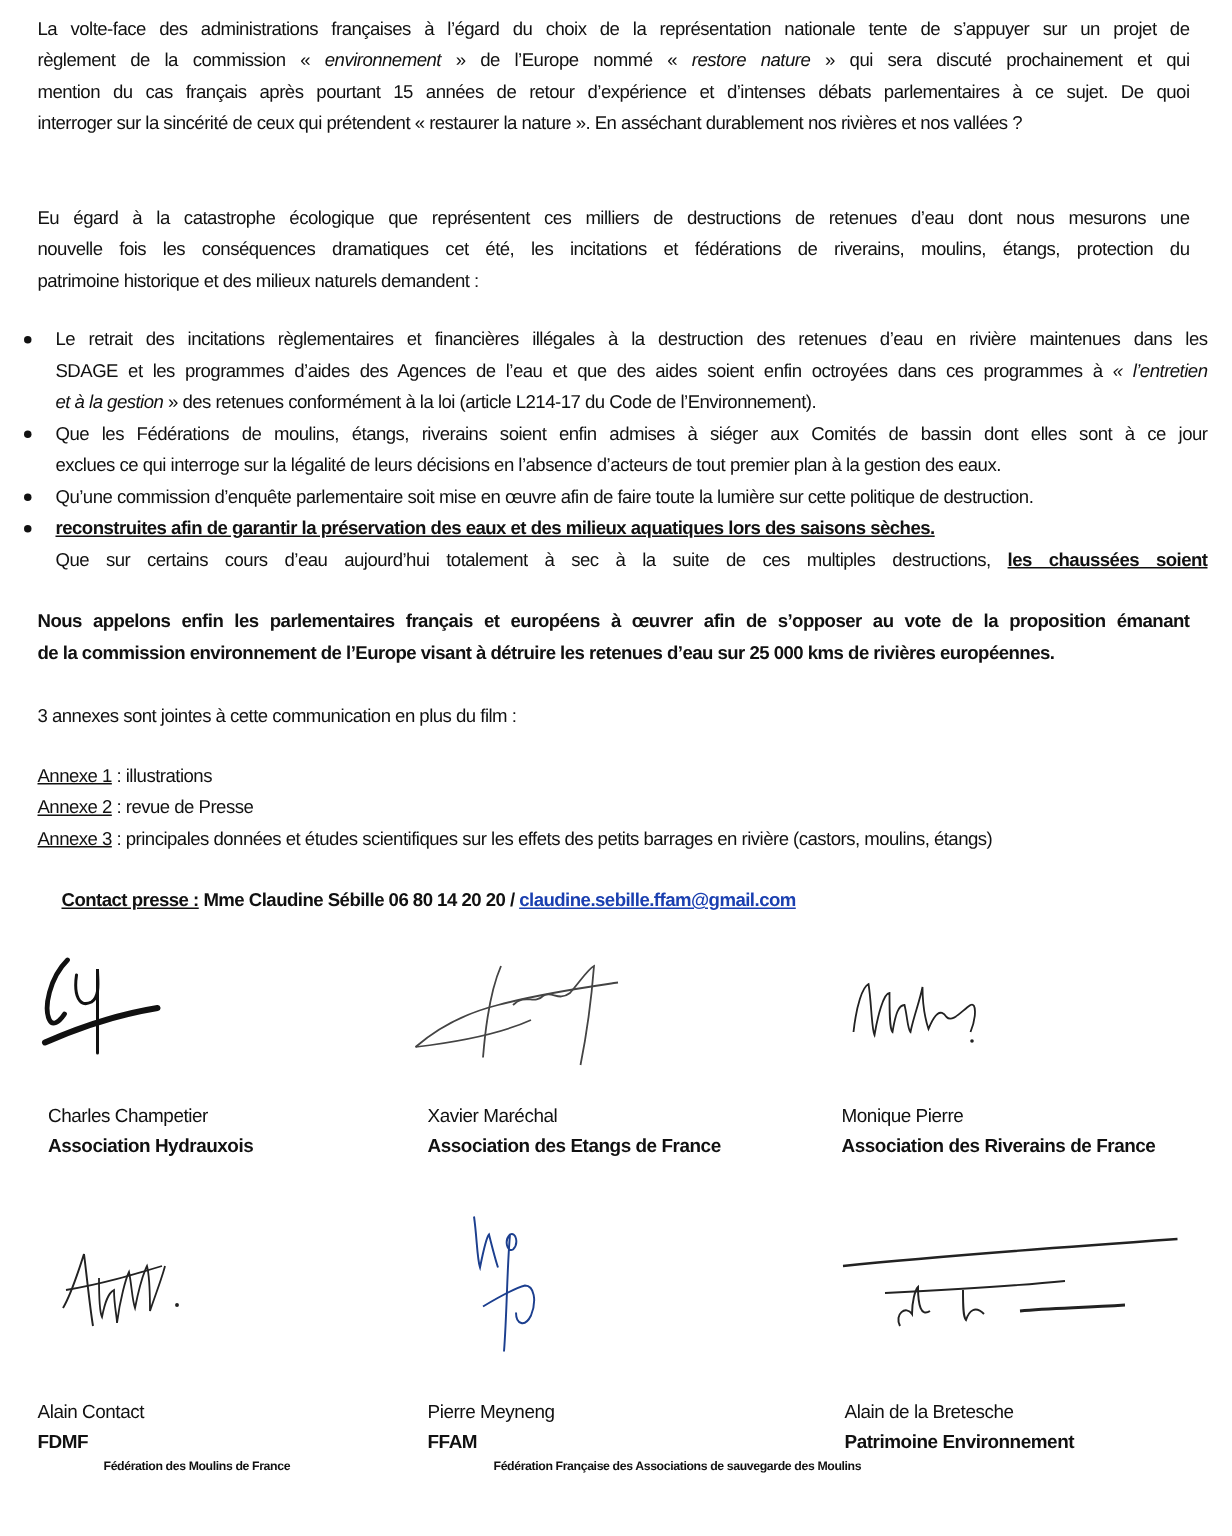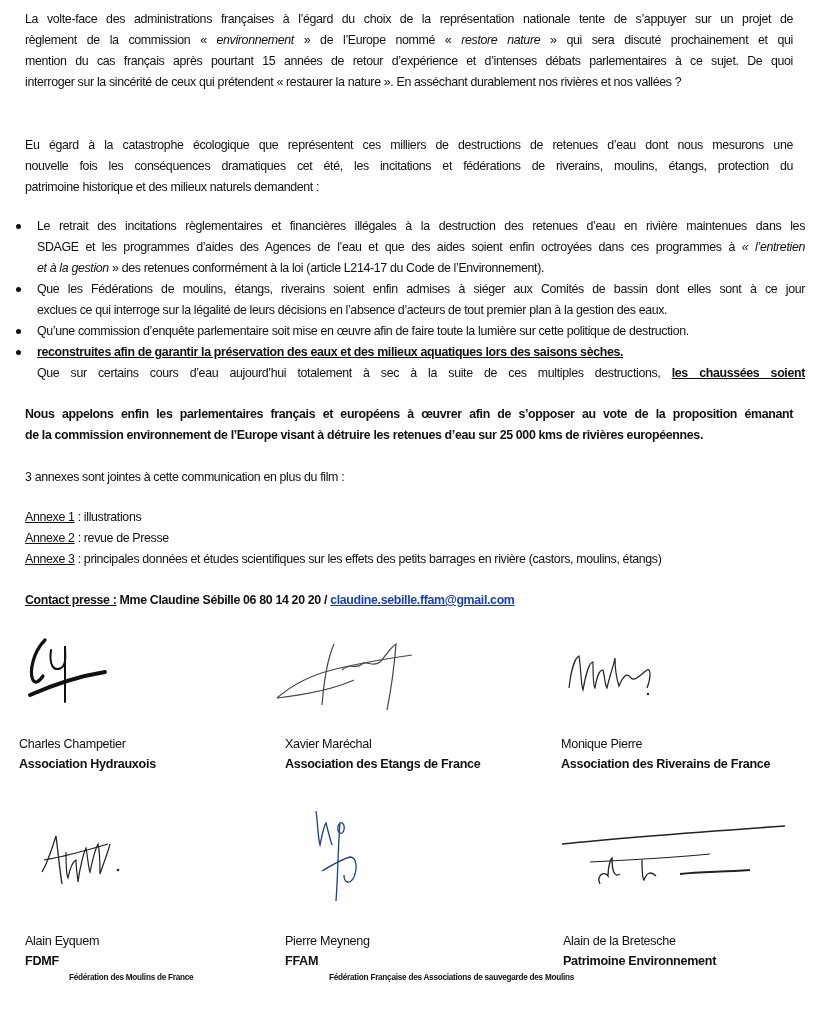--- a/index.html
+++ b/index.html
@@ -94,21 +94,21 @@
   <div class="para" style="top:467px;">
     <span class="line">3 annexes sont jointes à cette communication en plus du film :</span>
   </div>
 
   <div class="para" style="top:507px;">
     <span class="line"><span class="u">Annexe 1</span><span> : </span><span>illustrations</span></span>
     <span class="line"><span class="u">Annexe 2</span><span> : </span><span>revue de Presse</span></span>
     <span class="line"><span class="u">Annexe 3</span><span> : </span><span>principales données et études scientifiques sur les effets des petits barrages en rivière (castors, moulins, étangs)</span></span>
   </div>
 
-  <div class="para b" style="top:590px;">
+  <div class="para b" style="top:590px;margin-left:16px;">
     <span class="line"><span class="u">Contact presse :</span><span> Mme Claudine Sébille 06 80 14 20 20 / </span><a class="link" href="#">claudine.sebille.ffam@gmail.com</a></span>
   </div>
 
   <svg class="sig-img" style="left:25px; top:632px;" width="90" height="80" viewBox="0 0 90 80">
     <path d="M20 8 C 8 20, 4 40, 8 48 C 10 52, 14 50, 18 44" fill="none" stroke="#111" stroke-width="3.2" stroke-linecap="round"></path>
     <path d="M26 18 C 24 32, 28 40, 36 36 C 42 32, 40 22, 40 14 C 40 30, 40 50, 40 70" fill="none" stroke="#111" stroke-width="2" stroke-linecap="round"></path>
     <path d="M5 63 C 30 52, 55 44, 80 40" fill="none" stroke="#111" stroke-width="4" stroke-linecap="round"></path>
   </svg>
 
   <svg class="sig-img" style="left:272px; top:640px;" width="150" height="75" viewBox="0 0 150 75">
@@ -116,21 +116,21 @@
     <path d="M5 58 C 30 55, 60 50, 82 40" fill="none" stroke="#444" stroke-width="1.1"></path>
     <path d="M62 4 C 55 20, 52 40, 50 65" fill="none" stroke="#444" stroke-width="1.2"></path>
     <path d="M70 30 C 78 22, 84 30, 90 24 C 96 20, 100 28, 108 22 C 115 14, 120 6, 124 4 C 122 30, 118 55, 115 70" fill="none" stroke="#444" stroke-width="1.2"></path>
   </svg>
 
   <svg class="sig-img" style="left:565px; top:648px;" width="100" height="60" viewBox="0 0 100 60">
     <path d="M4 40 C 6 22, 10 10, 14 8 C 16 20, 16 38, 18 42 C 20 30, 24 14, 28 14 C 28 26, 28 38, 30 40 C 32 28, 34 22, 38 22 C 40 30, 40 38, 42 40 C 44 30, 48 20, 50 10 C 50 22, 52 32, 54 38 C 58 28, 62 24, 66 30 C 70 34, 76 26, 82 22 C 86 20, 86 30, 82 40" fill="none" stroke="#222" stroke-width="1.2"></path>
     <circle cx="83" cy="46" r="1.2" fill="#222"></circle>
   </svg>
 
-  <div class="sig-block" style="left:19px; top:734px;">
+  <div class="sig-block" style="left:32px; top:734px;">
     <div class="sig-name">Charles Champetier</div>
     <div class="sig-org">Association Hydrauxois</div>
   </div>
   <div class="sig-block" style="left:285px; top:734px;">
     <div class="sig-name">Xavier Maréchal</div>
     <div class="sig-org">Association des Etangs de France</div>
   </div>
   <div class="sig-block" style="left:561px; top:734px;">
     <div class="sig-name">Monique Pierre</div>
     <div class="sig-org">Association des Riverains de France</div>
@@ -151,21 +151,21 @@
 
   <svg class="sig-img" style="left:560px; top:818px;" width="230" height="80" viewBox="0 0 230 80">
     <path d="M2 26 C 60 20, 140 14, 225 8" fill="none" stroke="#222" stroke-width="1.6"></path>
     <path d="M30 44 C 70 42, 110 40, 150 36" fill="none" stroke="#222" stroke-width="1.2"></path>
     <path d="M40 66 C 36 58, 44 52, 48 58 C 48 50, 50 42, 52 40 C 52 52, 54 60, 60 56" fill="none" stroke="#222" stroke-width="1.3"></path>
     <path d="M82 42 C 82 52, 82 60, 84 62 C 86 56, 90 52, 96 58" fill="none" stroke="#222" stroke-width="1.3"></path>
     <path d="M120 56 C 140 54, 160 54, 190 52" fill="none" stroke="#222" stroke-width="2"></path>
   </svg>
 
   <div class="sig-block" style="left:25px; top:931px;">
-    <div class="sig-name">Alain Eyquem</div>
+    <div class="sig-name">Alain Contact</div>
     <div class="sig-org">FDMF</div>
     <div class="sig-sub">Fédération des Moulins de France</div>
   </div>
   <div class="sig-block" style="left:285px; top:931px; width:300px;">
     <div class="sig-name">Pierre Meyneng</div>
     <div class="sig-org">FFAM</div>
     <div class="sig-sub">Fédération Française des Associations de sauvegarde des Moulins</div>
   </div>
   <div class="sig-block" style="left:563px; top:931px;">
     <div class="sig-name">Alain de la Bretesche</div>

